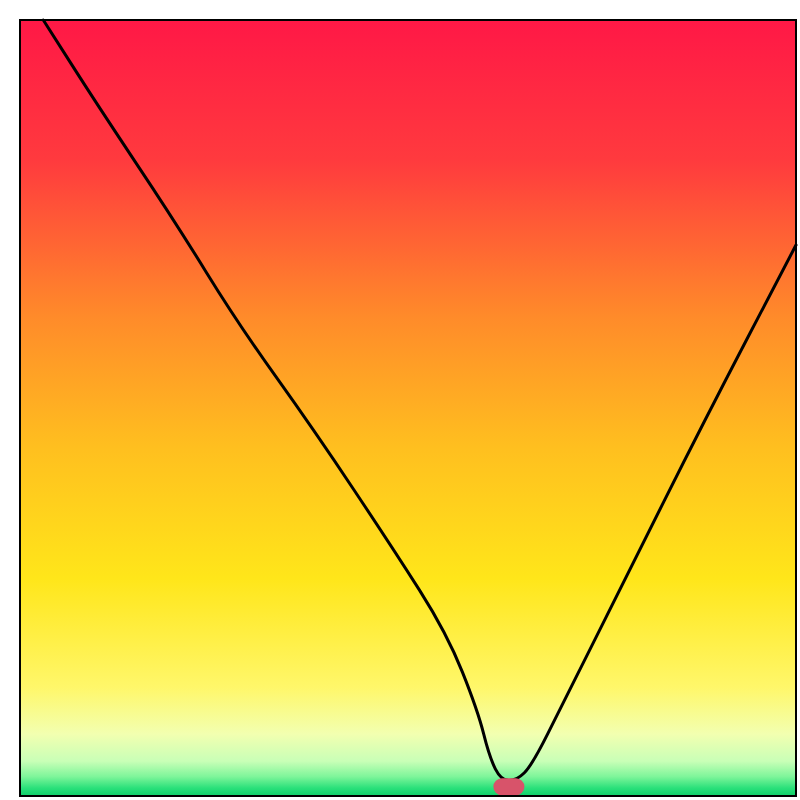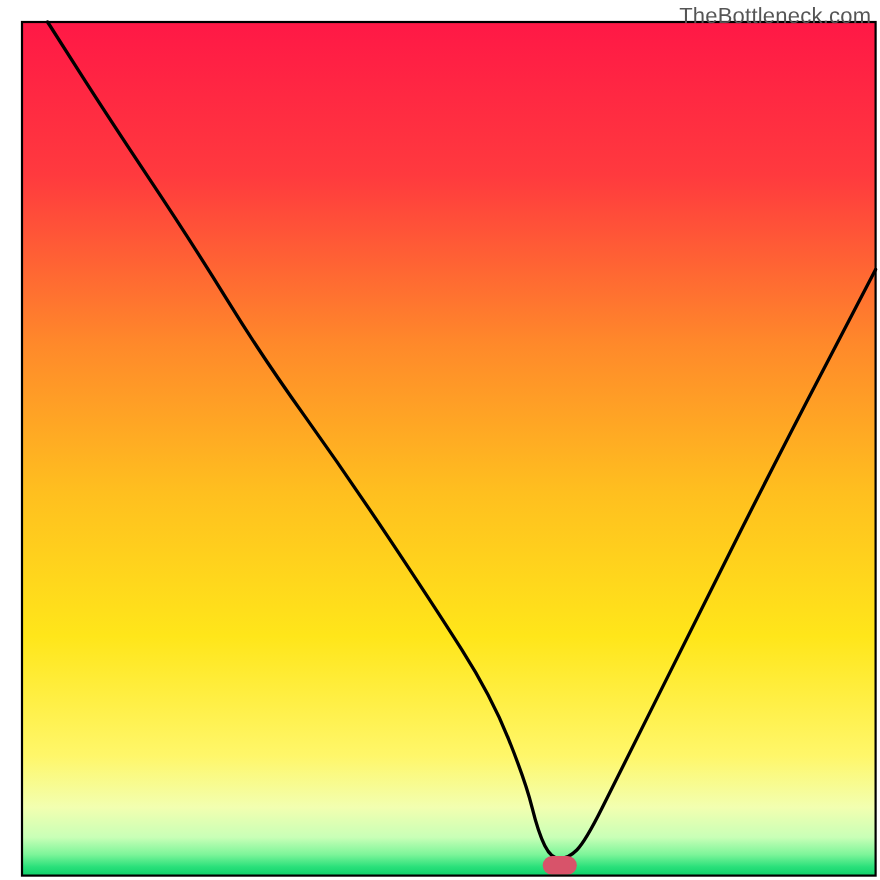--- a/index.html
+++ b/index.html
@@ -31,21 +31,20 @@
     position: absolute;
     top: 0;
     left: 0;
   }
 </style>
 </head>
 <body>
 
 <div class="chart-wrap">
 
-  <div class="watermark">TheBottleneck.com</div>
 
   <svg width="800" height="800" viewBox="0 0 800 800" preserveAspectRatio="none">
     <defs>
       <linearGradient id="bg-grad" x1="0" y1="0" x2="0" y2="1">
       <stop offset="0%" stop-color="#ff1846"></stop>
           <stop offset="18%" stop-color="#ff3a3e"></stop>
           <stop offset="38%" stop-color="#ff8a2a"></stop>
           <stop offset="55.00000000000001%" stop-color="#ffbf1f"></stop>
           <stop offset="72%" stop-color="#ffe61a"></stop>
           <stop offset="86%" stop-color="#fff76a"></stop>

